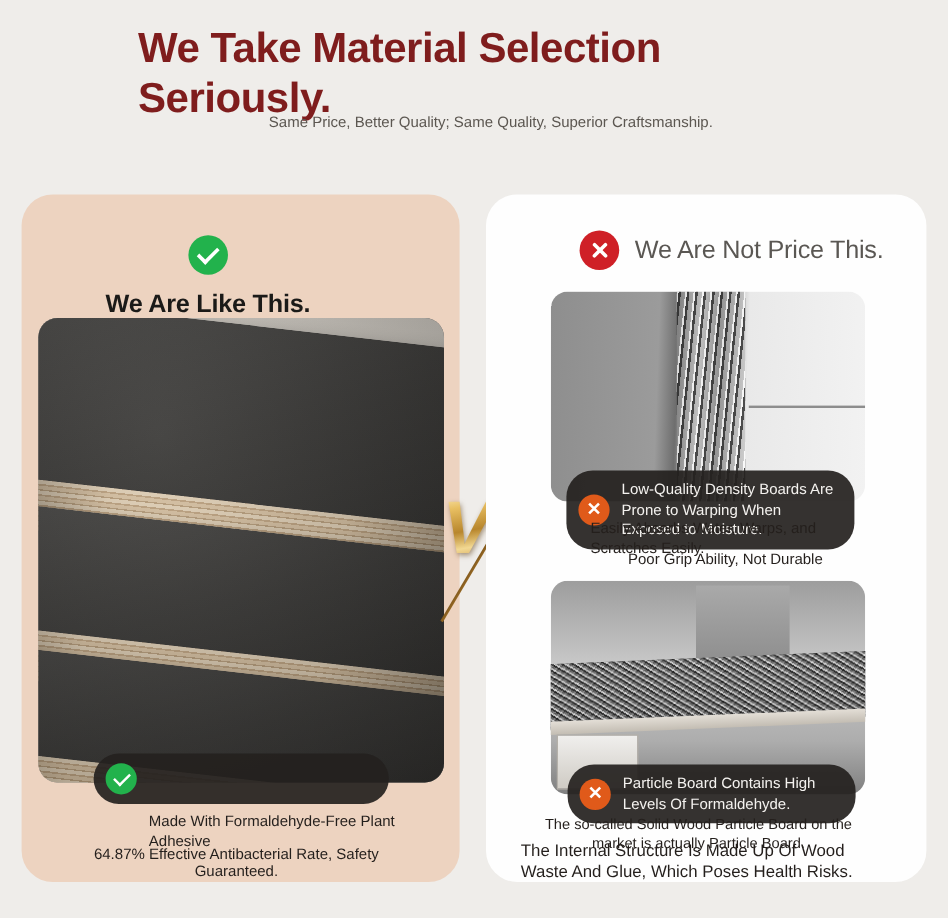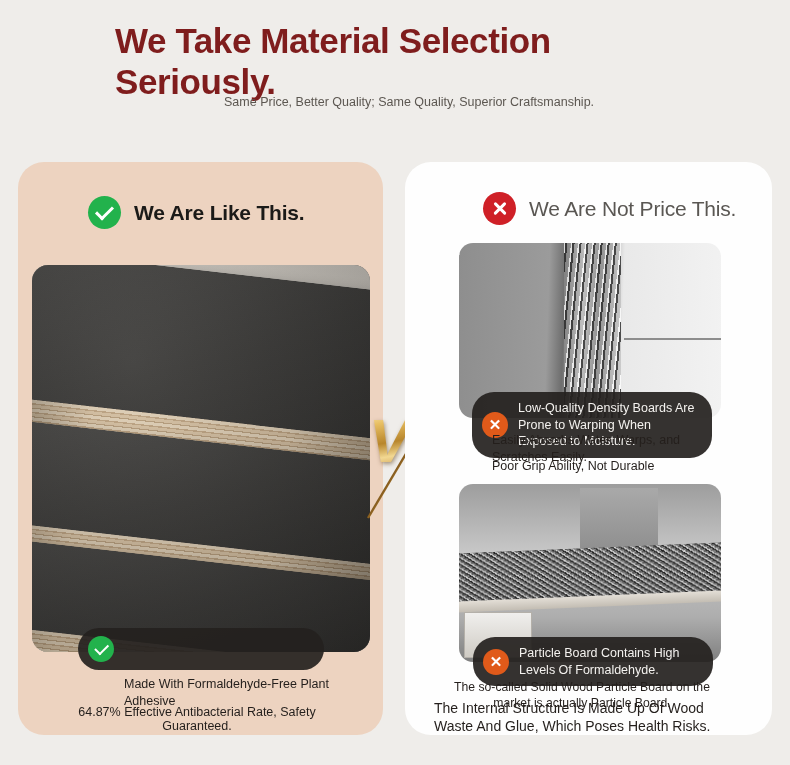--- a/index.html
+++ b/index.html
@@ -24,21 +24,21 @@
     font-size:12.5px; line-height:1.42; color:#5c5751;
   }
 
   
   .panel { position:absolute; border-radius:26px; }
   .panel-left  { left:18px;  top:162px; width:365px; height:573px; background:#edd3c0; }
   .panel-right { left:405px; top:162px; width:367px; height:573px; background:#fefefe; }
 
   
   .panel-head { position:absolute; display:flex; align-items:center; gap:13px; }
-  .head-left  { left:88px;  top:196px; }
+  .head-left  { left:88px;  top:196px;flex-direction:column; }
   .head-right { left:483px; top:192px; }
 
   .badge-circle {
     width:33px; height:33px; border-radius:50%;
     display:flex; align-items:center; justify-content:center;
     flex:0 0 auto; position:relative;
   }
   .badge-green { background:#22b24c; }
   .badge-red   { background:#cf2027; }
 
@@ -141,21 +141,21 @@
   .pill-part { left:473px; top:637px; width:240px; }
   .pill-warp .pill-text { width:245px; }
 
   
   .cap { position:absolute; color:#241f1c; }
 
   .cap-left-1 { left:124px; top:676px; width:230px; font-size:12.5px; line-height:1.34; }
   .cap-left-2 { left:42px;  top:705px; width:310px; font-size:12.5px; text-align:center; }
 
   .cap-r-1 { left:492px; top:432px; width:225px; font-size:12.5px; line-height:1.34; }
-  .cap-r-2 { left:492px; top:459px; width:225px; font-size:12.5px; text-align:left; }
+  .cap-r-2 { left:492px; top:459px; width:225px; font-size:12.5px; text-align:center; }
 
   .cap-r-3 { left:437px; top:680px; width:290px; font-size:12.2px; line-height:1.30; text-align:center; }
   .cap-r-4 { left:434px; top:699px; width:310px; font-size:14px; line-height:1.32; }
 
   
   .vs-wrap { position:absolute; left:358px; top:378px; width:96px; height:140px; }
   .vs-slash { position:absolute; left:-2px; top:-6px; width:104px; height:150px; }
   .vs-text {
     position:absolute; left:0; top:32px; width:96px;
     text-align:center; font-size:62px; font-weight:bold; font-style:italic;

